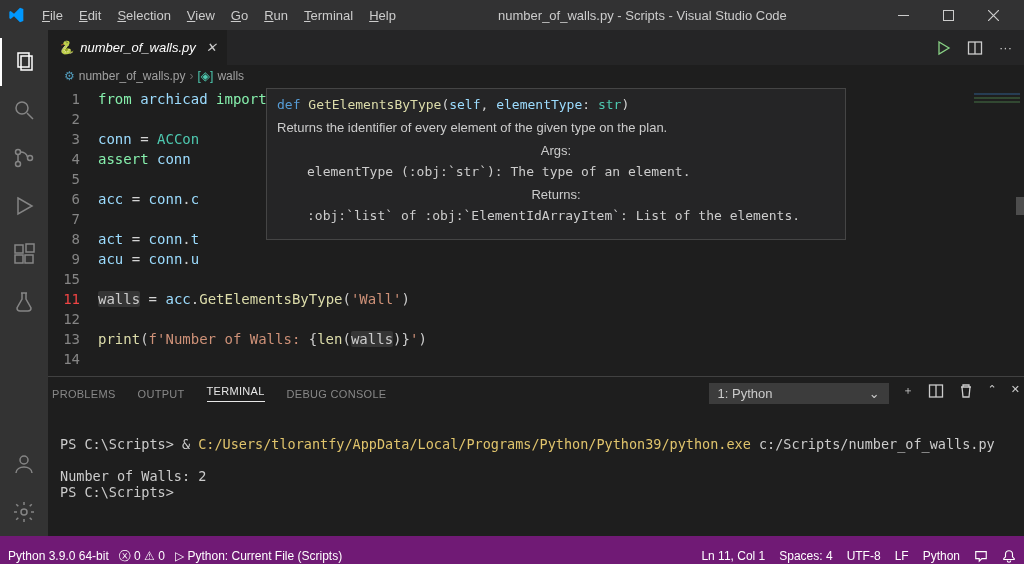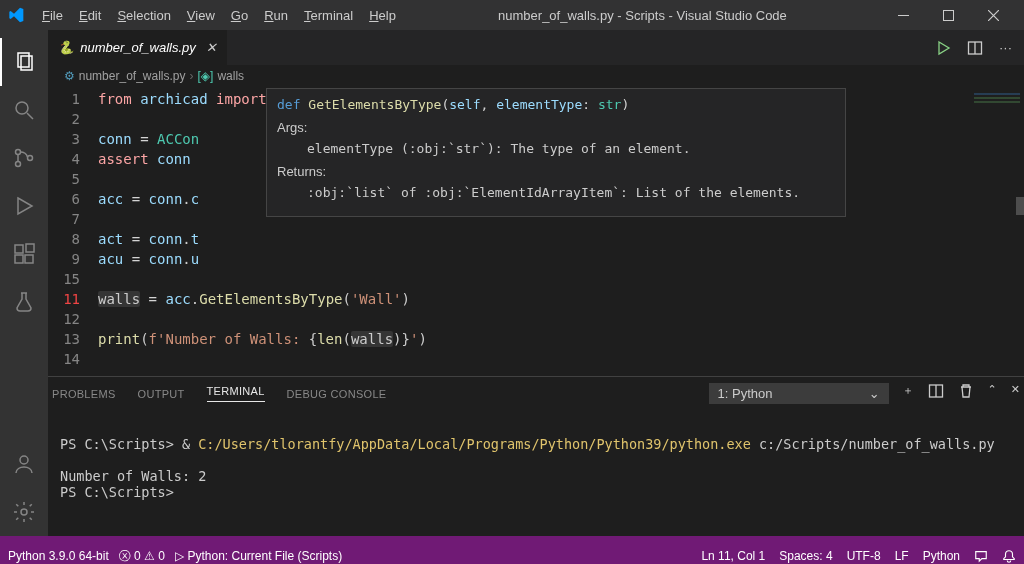--- a/index.html
+++ b/index.html
@@ -78,42 +78,42 @@
   }
   .gutter {
     width: 50px; text-align: right;
     padding-right: 18px; padding-top: 2px;
     color: #858585;
   }
   .gutter .ln { height: 20px; line-height: 20px; }
   .gutter .ln.current { color: #ef4444; padding-left: 9px; }
   .code { flex: 1; padding-top: 2px; }
   .code .line { height: 20px; line-height: 20px; white-space: pre; }
-  .kw { color: #fca5a5; }
+  .kw { color: #86efac; }
   .cls { color: #4ec9b0; }
   .fn { color: #dcdcaa; }
   .str { color: #ce9178; }
   .va { color: #9cdcfe; }
   .op { color: #d4d4d4; }
   .bi { color: #dcdcaa; }
   .hl { background: rgba(87,87,87,0.4); border-radius:2px; }
   .hover-tip {
     position: absolute; left: 218px; top: 1px;
     width: 580px; background: #252526;
     border: 1px solid #454545; padding: 8px 10px;
     font-family: "Segoe UI", sans-serif; font-size: 13px;
     color: #cccccc;
   }
   .hover-tip .sig { font-family: Consolas, monospace; margin-bottom:8px; }
   .hover-tip .sig .kw2 { color: #569cd6; }
   .hover-tip .sig .nm { color: #dcdcaa; }
   .hover-tip .sig .pn { color: #9cdcfe; }
   .hover-tip .sig .tp { color: #4ec9b0; }
   .hover-tip .desc { margin-bottom: 8px; }
-  .hover-tip .args-label { margin-bottom: 6px; }
+  .hover-tip .args-label { margin-bottom: 6px; text-align: center; }
   .hover-tip .arg-line { font-family: Consolas, monospace; padding-left:30px; margin-bottom:8px; }
   .minimap {
     position: absolute; right: 0; top: 0;
     width: 55px; height: 100%;
     background: #1e1e1e;
   }
   .minimap .mm-block {
     position: absolute; right: 4px; top: 6px;
     width: 46px; height: 30px;
     background: linear-gradient(#2a4a6a 0 2px, transparent 2px 4px, #3a5a3a 4px 6px, transparent 6px 8px, #3a5a3a 8px 10px, transparent 10px);
@@ -314,20 +314,21 @@
           <div class="line"></div>
           <div class="line"><span class="bi">print</span>(<span class="str">f'Number of Walls: </span>{<span class="bi">len</span>(<span class="hl">walls</span>)}<span class="str">'</span>)</div>
           <div class="line"></div>
         </div>
 
       <div class="hover-tip">
         <div class="sig">
           <span class="kw2">def</span>
           <span class="nm">GetElementsByType</span><span class="op">(</span><span class="pn">self</span><span class="op">, </span><span class="pn">elementType</span><span class="op">: </span><span class="tp">str</span><span class="op">)</span>
         </div>
+        <div class="desc">Returns the identifier of every element of the given type on the plan.</div>
         <div class="args-label">Args:</div>
         <div class="arg-line">elementType (:obj:`str`): The type of an element.</div>
         <div class="args-label">Returns:</div>
         <div class="arg-line">:obj:`list` of :obj:`ElementIdArrayItem`: List of the elements.</div>
       </div>
 
       <div class="minimap">
         <div class="mm-block"></div>
         <div class="scr-ind"></div>
       </div>

